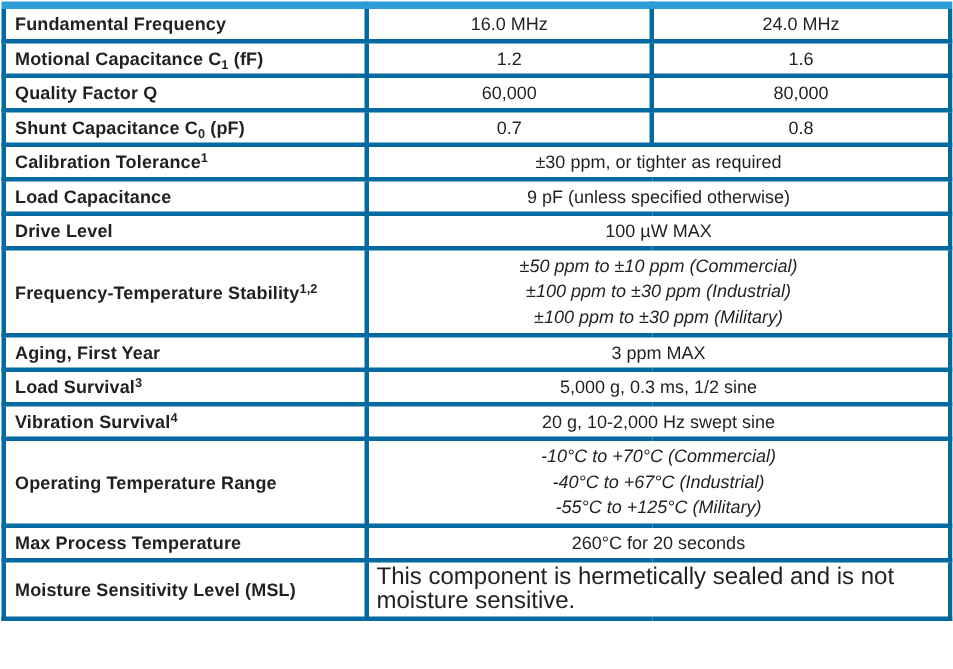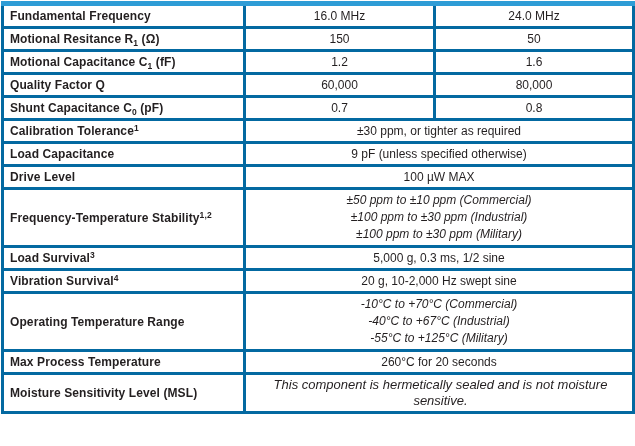--- a/index.html
+++ b/index.html
@@ -47,50 +47,44 @@
     font-weight: bold;
     vertical-align: 4px;
     line-height: 0;
   }
   td.val {
     text-align: center;
     padding: 2px 20px;
   }
   td.val .line { line-height: 17px; }
   td.val.left {
-    text-align: center;
+    text-align: left;
     padding-left: 5px;
     padding-right: 2px;
-    font-size: 13px;
-    font-style: italic;
+    font-size: 16px;
   }
   td.multi { padding: 2px 4px; font-style: italic; }
 </style>
 </head>
 <body>
 
 <table class="spec">
   <colgroup>
     <col style="width:242px">
     <col style="width:190px">
     <col style="width:199px">
   </colgroup>
   <tbody>
 
     <tr class="r-single">
       <td class="lbl"><span>Fundamental Frequency</span></td>
       <td class="val">16.0 MHz</td>
       <td class="val">24.0 MHz</td>
     </tr>
 
-    <tr class="r-single">
-      <td class="lbl"><span>Motional Resitance R</span><sub>1</sub><span> (Ω)</span></td>
-      <td class="val">150</td>
-      <td class="val">50</td>
-    </tr>
 
     <tr class="r-single">
       <td class="lbl"><span>Motional Capacitance C</span><sub>1</sub><span> (fF)</span></td>
       <td class="val">1.2</td>
       <td class="val">1.6</td>
     </tr>
 
     <tr class="r-single">
       <td class="lbl"><span>Quality Factor Q</span></td>
       <td class="val">60,000</td>
@@ -120,20 +114,24 @@
 
     <tr>
       <td class="lbl"><span>Frequency-Temperature Stability</span><sup>1,2</sup></td>
       <td class="val multi" colspan="2">
         <div class="line">±50 ppm to ±10 ppm (Commercial)</div>
         <div class="line">±100 ppm to ±30 ppm (Industrial)</div>
         <div class="line">±100 ppm to ±30 ppm (Military)</div>
       </td>
     </tr>
 
+    <tr class="r-single">
+      <td class="lbl"><span>Aging, First Year</span></td>
+      <td class="val" colspan="2">3 ppm MAX</td>
+    </tr>
 
     <tr class="r-single">
       <td class="lbl"><span>Load Survival</span><sup>3</sup></td>
       <td class="val" colspan="2">5,000 g, 0.3 ms, 1/2 sine</td>
     </tr>
 
     <tr class="r-single">
       <td class="lbl"><span>Vibration Survival</span><sup>4</sup></td>
       <td class="val" colspan="2">20 g, 10-2,000 Hz swept sine</td>
     </tr>

